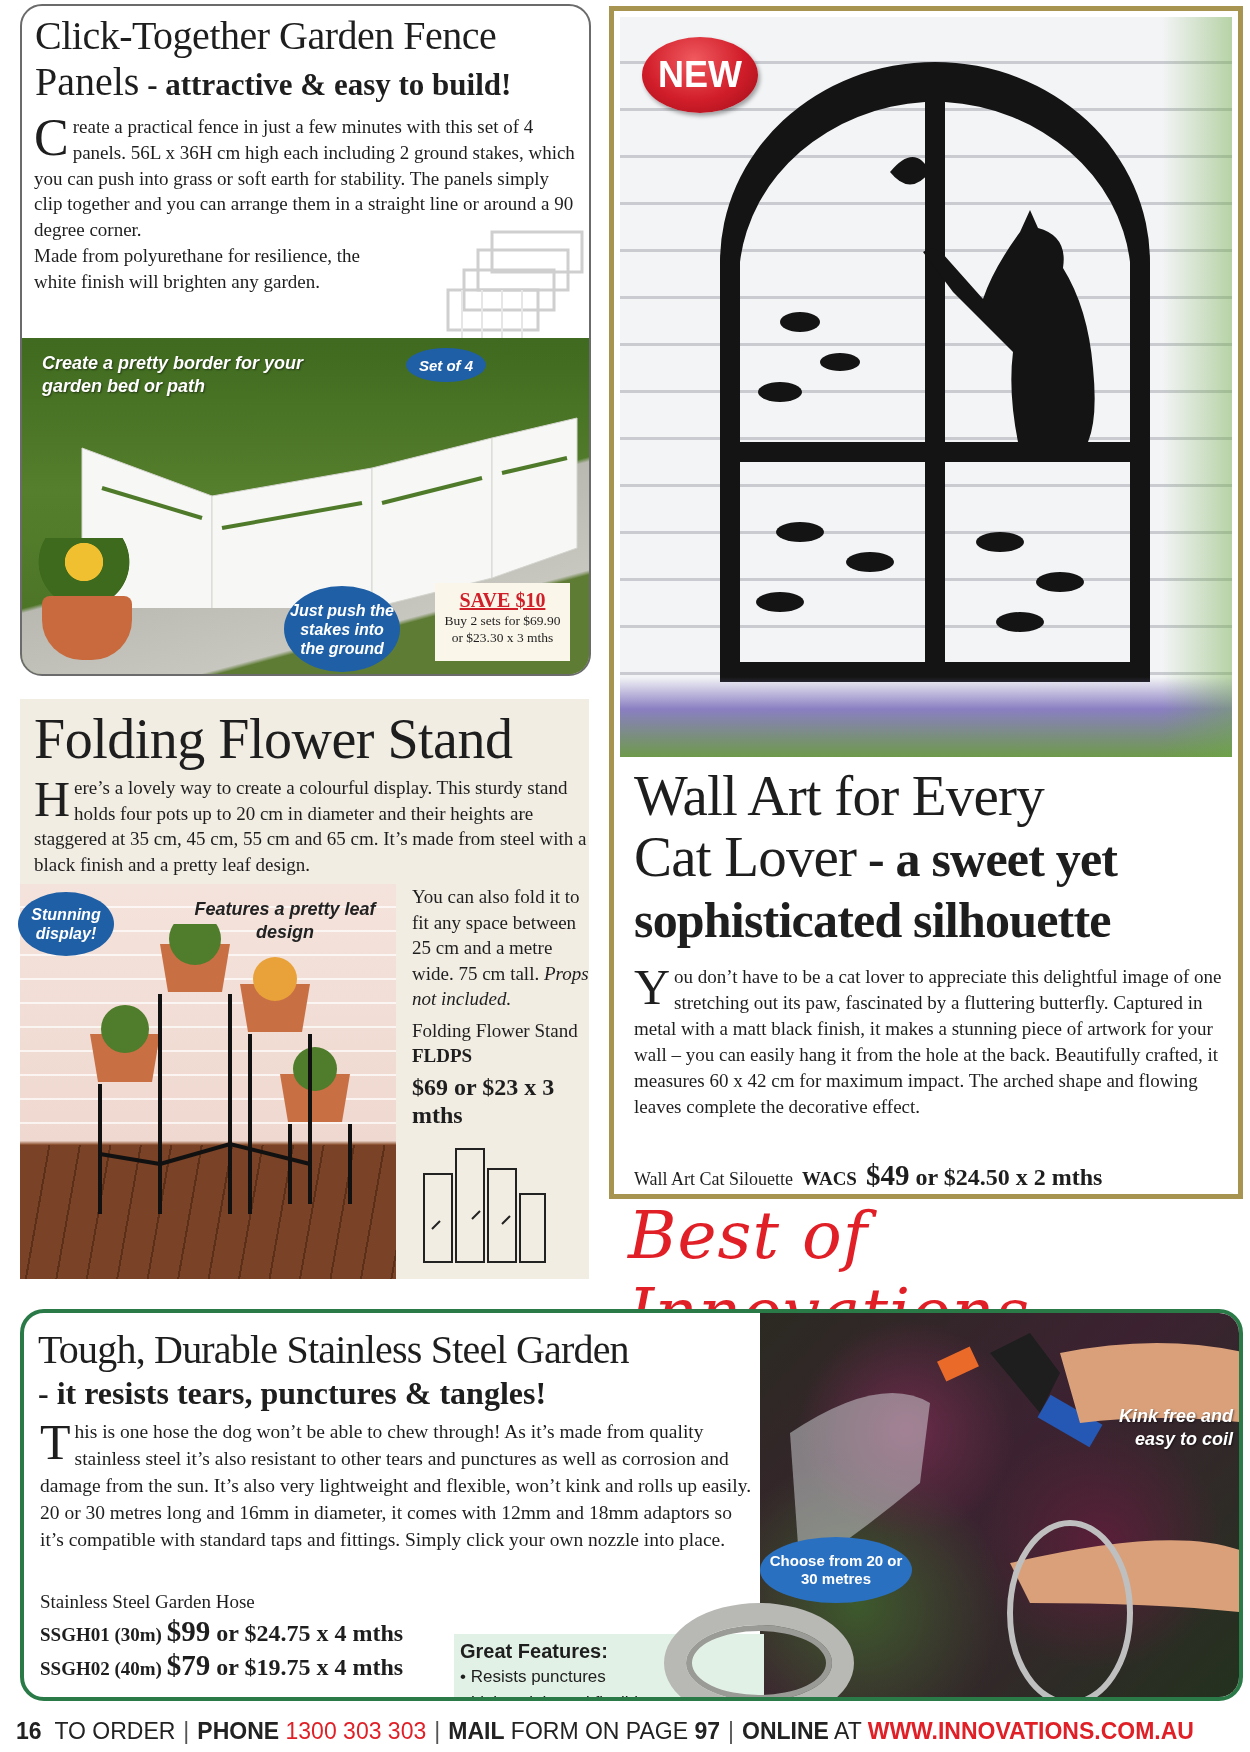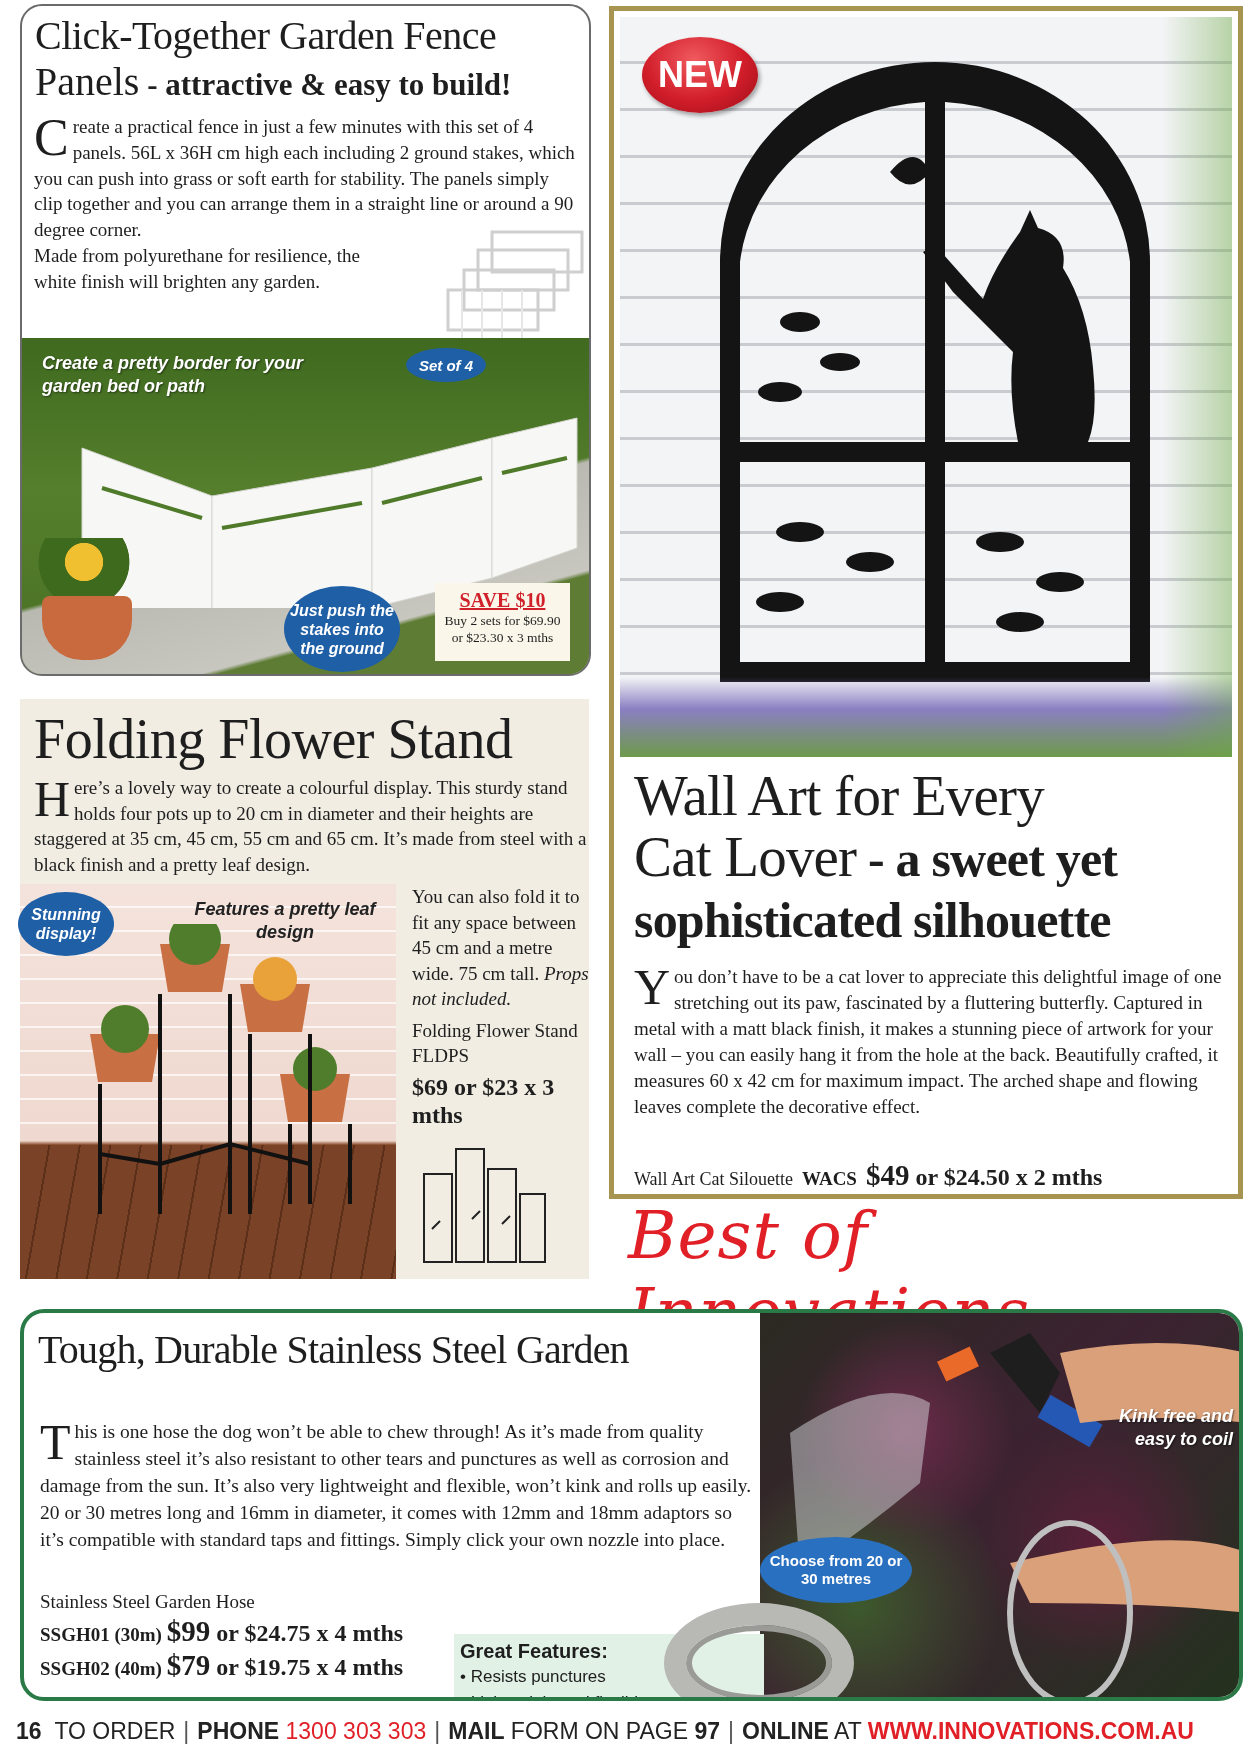--- a/index.html
+++ b/index.html
@@ -31,21 +31,21 @@
 
   
   #flower-card { left: 20px; top: 699px; width: 569px; height: 580px; background: #f1ede3; }
   #flower-card .title { left: 14px; top: 8px; font-size: 56px; line-height: 64px; letter-spacing: -0.5px; }
   #flower-card .body { left: 14px; top: 76px; width: 555px; font-size: 19px; line-height: 25.5px; }
   #flower-photo { left: 0; top: 185px; width: 376px; height: 395px; background:
       linear-gradient(180deg, #f4e3dc 0%, #efd8cf 65%, #8a4f2e 66%, #7a4226 100%); }
   #flower-photo .slats { position: absolute; inset: 0 0 34% 0; background: repeating-linear-gradient(180deg, transparent 0 22px, rgba(255,255,255,0.7) 22px 24px); }
   #flower-photo .deck { position: absolute; left:0; right:0; bottom:0; height: 34%; background: repeating-linear-gradient(100deg, #7a4226 0 28px, #5c2f18 28px 30px); }
   #flower-card .side { left: 392px; top: 185px; width: 177px; font-size: 19px; line-height: 25.5px; }
-  #flower-card .side .code { font-weight: normal; }
+  #flower-card .side .code { font-weight: bold; }
   #flower-card .side .price { font-size: 24px; font-weight: bold; line-height: 28px; margin-top: 4px; }
 
   
   #cat-card { left: 609px; top: 6px; width: 634px; height: 1193px; border: 5px solid #a89451; background: #fff; }
   #cat-photo { left: 6px; top: 6px; width: 612px; height: 740px; background: repeating-linear-gradient(180deg, #f3f4f6 0 44px, #c9cbd0 44px 47px); overflow: hidden; text-align: center; }
   #new-badge { left: 22px; top: 20px; width: 116px; height: 76px; border-radius: 50%; background: radial-gradient(ellipse at 45% 30%, #f05a5f 0%, #d11d2a 55%, #9a0e17 100%); color: #fff; font-family: "Liberation Sans", sans-serif; font-size: 36px; font-weight: bold; display:flex; align-items:center; justify-content:center; box-shadow: 2px 3px 4px rgba(0,0,0,0.35); }
   #cat-card .title { left: 20px; top: 754px; width: 600px; font-size: 57px; line-height: 61px; letter-spacing: -0.8px; }
   #cat-card .title .sub { font-size: 50px; font-weight: bold; }
   #cat-card .title .sub2 { font-size: 50px; font-weight: bold; }
   #cat-card .body { left: 20px; top: 953px; width: 600px; font-size: 19px; line-height: 26px; }
@@ -171,21 +171,21 @@
           <line x1="240" y1="200" x2="240" y2="280"></line>
           <line x1="300" y1="200" x2="300" y2="280"></line>
         <path d="M110,240 L180,220 L260,240"></path>
           <path d="M50,230 L110,240"></path>
       </g>
     </svg>
     <div class="blue-oval" style="left:-2px; top:8px; width:96px; height:64px; font-size:16px; line-height:19px;">Stunning display!</div>
     <div class="abs sans" style="left:170px; top:14px; width:190px; text-align:center; font-style:italic; font-weight:bold; font-size:18px; line-height:23px; color:#222;">Features a pretty leaf design</div>
   </div>
   <div class="abs side">
-    <span>You can also fold it to fit any space between 45 cm and a metre wide. 75 cm tall.</span>
+    <span>You can also fold it to fit any space between 25 cm and a metre wide. 75 cm tall.</span>
     <i>Props not included.</i>
     <div style="margin-top:6px;">
       <span>Folding Flower Stand</span>&nbsp;
       <span class="code">FLDPS</span>
     </div>
     <div class="price">$69 or $23 x 3 mths</div>
     <svg style="margin-top:10px;" width="140" height="125">
       <g stroke="#222" stroke-width="2" fill="none">
         <rect x="12" y="35" width="28" height="88"></rect>
           <rect x="44" y="10" width="28" height="113"></rect>
@@ -247,20 +247,21 @@
       <path d="M300,40 Q400,20 487,40 L487,110 Q400,100 320,110 Z" fill="#d9a07a"></path>
       <path d="M250,250 Q420,210 487,240 L487,300 Q400,290 270,290 Z" fill="#d9a07a"></path>
       <ellipse cx="310" cy="300" rx="60" ry="90" fill="none" stroke="#bfbfbf" stroke-width="6"></ellipse>
     </svg>
     <div class="abs caption-white" style="right:14px; top:92px; width:120px; text-align:right; font-size:18px; line-height:23px;">Kink free and easy to coil</div>
     <div class="blue-oval" style="left:0; top:224px; width:152px; height:66px; font-style:normal; font-size:15px; line-height:18px; background:#2a70c0; padding:6px;">Choose from 20 or 30 metres</div>
   </div>
   <div class="abs title1">
     <span>Tough, Durable Stainless Steel Garden </span><span class="tail">Hose</span>
   </div>
+  <div class="abs title2">- it resists tears, punctures &amp; tangles!</div>
   <div class="abs body">
     <span class="dropcap" style="font-size:50px; line-height:40px;">T</span>
     <span>his is one hose the dog won’t be able to chew through! As it’s made from quality stainless steel it’s also resistant to other tears and punctures as well as corrosion and damage from the sun. It’s also very lightweight and flexible, won’t kink and rolls up easily. 20 or 30 metres long and 16mm in diameter, it comes with 12mm and 18mm adaptors so it’s compatible with standard taps and fittings. Simply click your own nozzle into place.</span>
   </div>
   <div class="abs pname" style="top:278px;">Stainless Steel Garden Hose</div>
   <div class="abs prow" style="top:302px;">
     <span>SSGH01 (30m)</span>
     <span class="price">$99</span><span class="rest"> or $24.75 x 4 mths</span>
   </div>
   <div class="abs prow" style="top:336px;">

